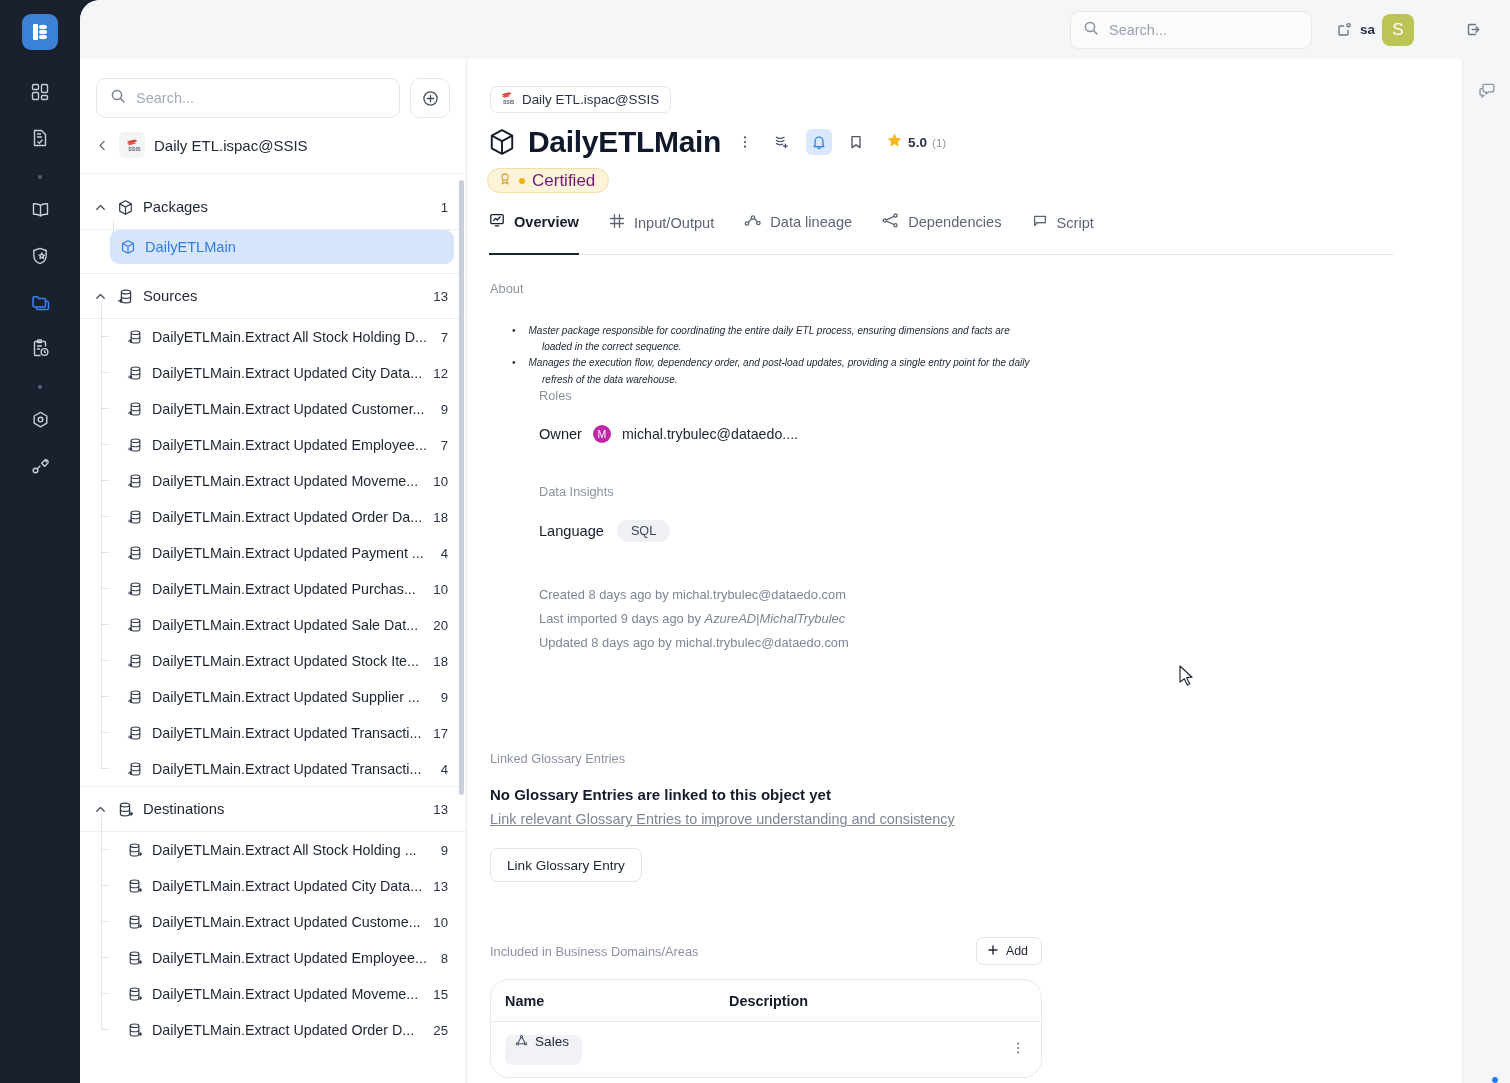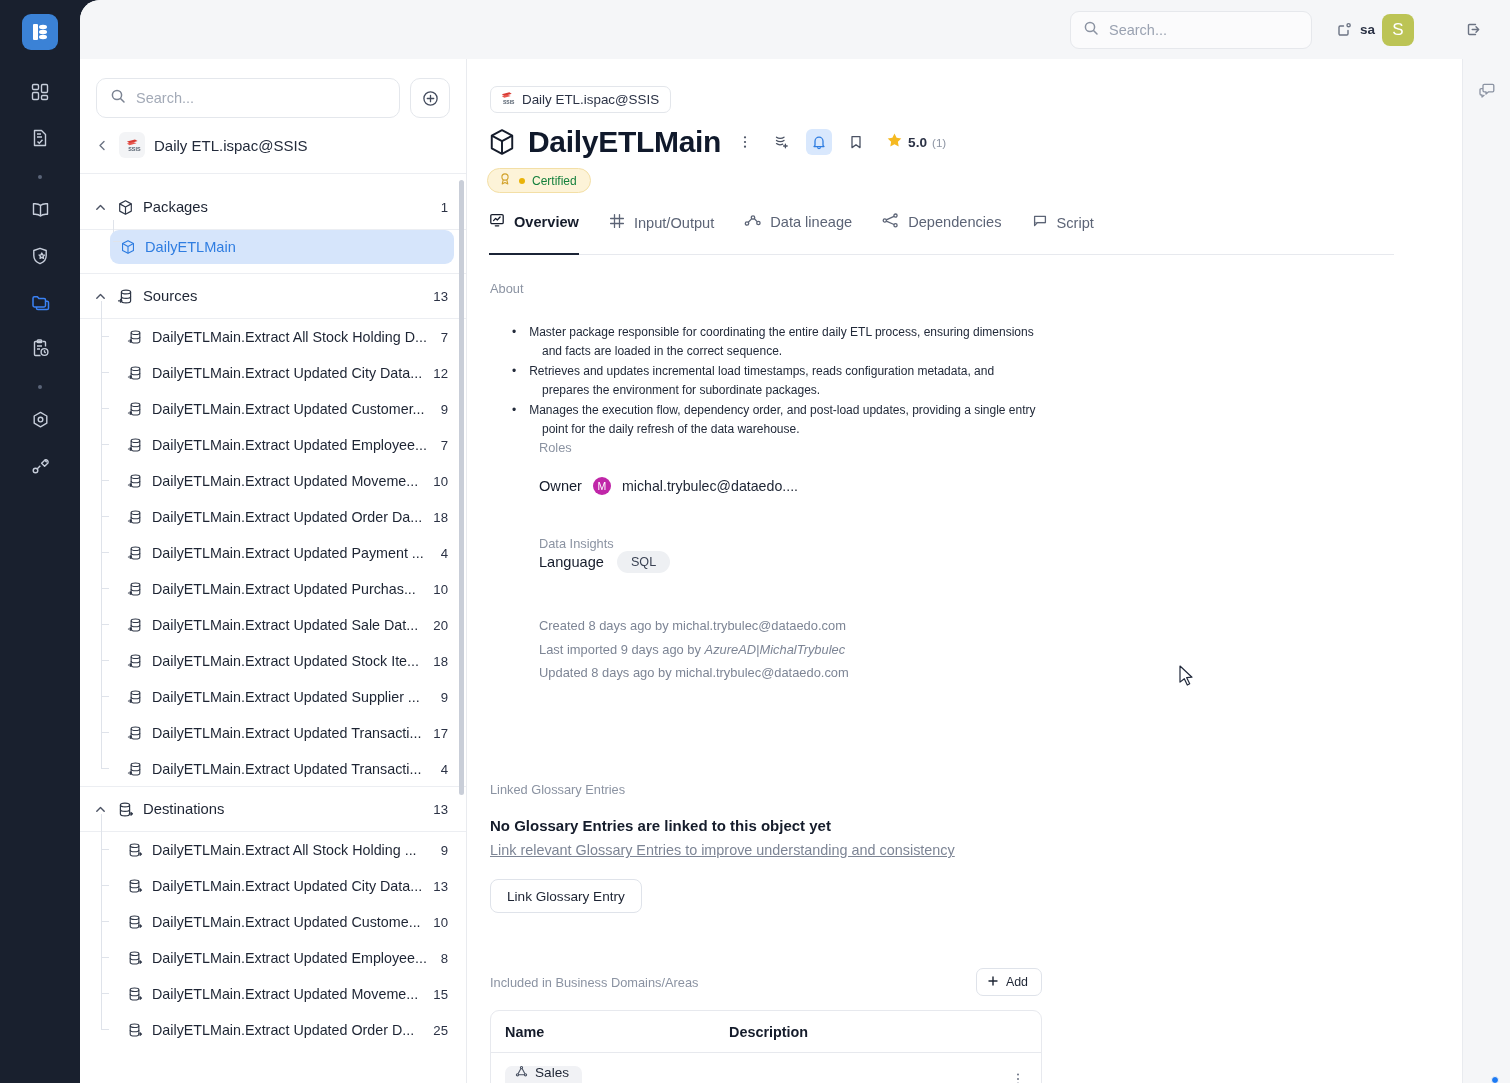--- a/index.html
+++ b/index.html
@@ -165,52 +165,52 @@
   .rating { display: flex; align-items: center; gap: 5px; margin-left: 6px; }
   .rating .val { font-size: 13.6px; color: #2b3245; font-weight: bold; }
   .rating .cnt { font-size: 11.6px; color: #8b93a2; }
 
   .cert {
     display: inline-flex; align-items: center; gap: 7px; height: 25px;
     background: #fdf3d8; border: 1px solid #f3dfa6; border-radius: 13px;
     padding: 0 13px 0 10px; margin: 9px 0 0 20px;
   }
   .cert .dot { width: 6px; height: 6px; border-radius: 50%; background: #eab308; }
-  .cert .t { font-size: 12px; color: #15803d; }
+  .cert .t { font-size: 17px; color: #701a75; }
 
   .tabs {
     display: flex; align-items: flex-end; gap: 30px; margin: 22px 0 0 22px;
     width: 905px; border-bottom: 1px solid #e7e9ee; height: 40px;
   }
   .tab { display: flex; align-items: center; gap: 9px; padding-bottom: 22px; color: #5c6476; font-size: 14.6px; }
   .tab.active { color: #151c2b; font-weight: bold; border-bottom: 2px solid #1b2436; margin-bottom: -1px; }
 
   .cols { display: flex; margin-top: 26px; flex-direction: column; }
   .col-left { width: 575px; padding-left: 23px; }
   .col-right { width: 400px; padding-left: 72px; }
 
   .sec-label { font-size: 12.8px; color: #8b93a2; }
   .about-body { margin-top: 27px; }
   .about-body ul { list-style: none; }
   .about-body li {
-    font-size: 12px; color: #222a3a; line-height: 1.62; margin-bottom: 0px;
-    padding-left: 52px; text-indent: -30px;
+    font-size: 10px; color: #222a3a; line-height: 1.62; margin-bottom: 0px;
+    padding-left: 52px; text-indent: -30px; font-style: italic;
   }
   .about-body li::before { content: '\2022'; margin-right: 13px; color: #222a3a; }
 
   .roles-row { display: flex; align-items: center; gap: 11px; margin-top: 22px; }
   .roles-row .k { font-size: 14.6px; color: #151c2b; }
   .ava-sm {
     width: 18px; height: 18px; border-radius: 50%; background: #c026a8; color: #fff;
     font-size: 10.5px; display: flex; align-items: center; justify-content: center;
   }
   .roles-row .v { font-size: 14.2px; color: #1d2433; }
 
   .di-label { margin-top: 41px; }
-  .lang-row { display: flex; align-items: center; gap: 13px; }
+  .lang-row { display: flex; align-items: center; gap: 13px; margin-top: 21px; }
   .lang-row .k { font-size: 14.6px; color: #151c2b; }
   .chip-sql {
     background: #eef0f3; border-radius: 12px; padding: 4px 14px;
     font-size: 12.6px; color: #3a4253;
   }
   .meta { margin-top: 41px; }
   .meta div { font-size: 12.9px; color: #7d8595; line-height: 1.85; }
   .meta em { font-style: italic; }
 
   .glossary { margin-top: 97px; padding-left: 23px; width: 600px; }
@@ -222,21 +222,21 @@
     background: #fff; margin-top: 21px; text-align: center;
   }
 
   .block { margin-top: 55px; padding-left: 23px; width: 575px; }
   .block-head { display: flex; align-items: center; justify-content: space-between; }
   .btn-add {
     display: inline-flex; align-items: center; gap: 7px; height: 28px;
     border: 1px solid #dfe3ea; border-radius: 7px; padding: 0 13px 0 10px;
     font-size: 12.4px; color: #1d2433; background: #fff;
   }
-  .tbl { border: 1px solid #e7e9ee; border-radius: 9px; margin-top: 14px; overflow: hidden; }
+  .tbl { border: 1px solid #e7e9ee; border-radius: 19px; margin-top: 14px; overflow: hidden; }
   .tbl-head { display: flex; height: 42px; align-items: center; border-bottom: 1px solid #e7e9ee; }
   .tbl-head .c1 { width: 238px; padding-left: 14px; font-size: 14.4px; font-weight: bold; color: #151c2b; }
   .tbl-head .c2 { font-size: 14.4px; font-weight: bold; color: #151c2b; }
   .tbl-row { display: flex; align-items: center; height: 55px; padding-left: 14px; }
   .chip-domain {
     display: inline-flex; align-items: center; gap: 7px; background: #f1f2f5;
     border-radius: 7px; height: 30px; padding: 0 13px 16px 10px; font-size: 13.6px; color: #1d2433;
   }
   .row-menu { margin-left: auto; margin-right: 16px; color: #6b7383; }
 
@@ -846,21 +846,20 @@
           <span>Script</span>
         </div>
       </div>
 
       <div class="cols">
         <div class="col-left">
           <div class="sec-label">About</div>
           <div class="about-body">
             <ul id="about-list">
                 <li>Master package responsible for coordinating the entire daily ETL process, ensuring dimensions and facts are loaded in the correct sequence.</li>
-                <li>Retrieves and updates incremental load timestamps, reads configuration metadata, and prepares the environment for subordinate packages.</li>
                 <li>Manages the execution flow, dependency order, and post-load updates, providing a single entry point for the daily refresh of the data warehouse.</li>
               </ul>
           </div>
         </div>
 
         <div class="col-right">
           <div class="sec-label">Roles</div>
           <div class="roles-row">
             <span class="k">Owner</span>
             <span class="ava-sm">M</span>

